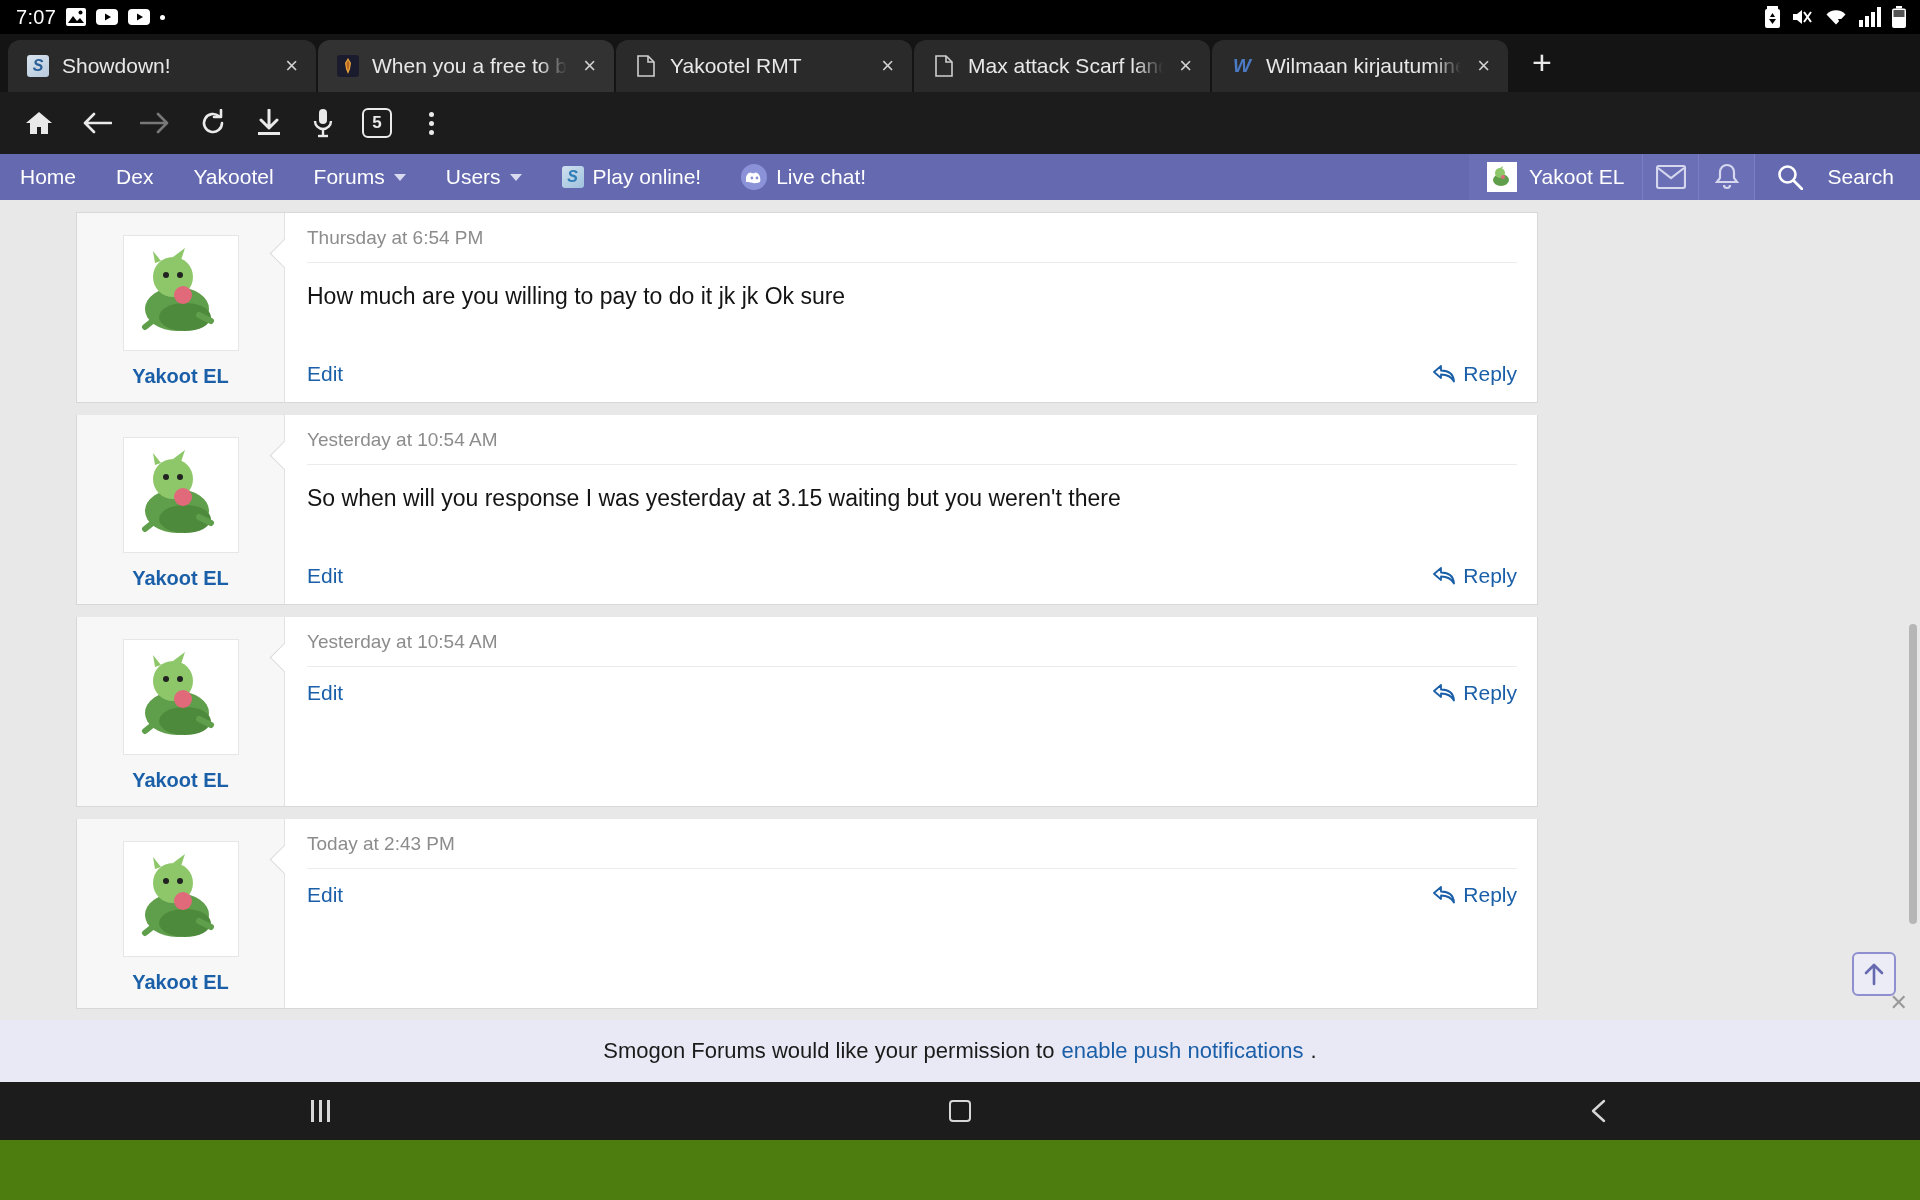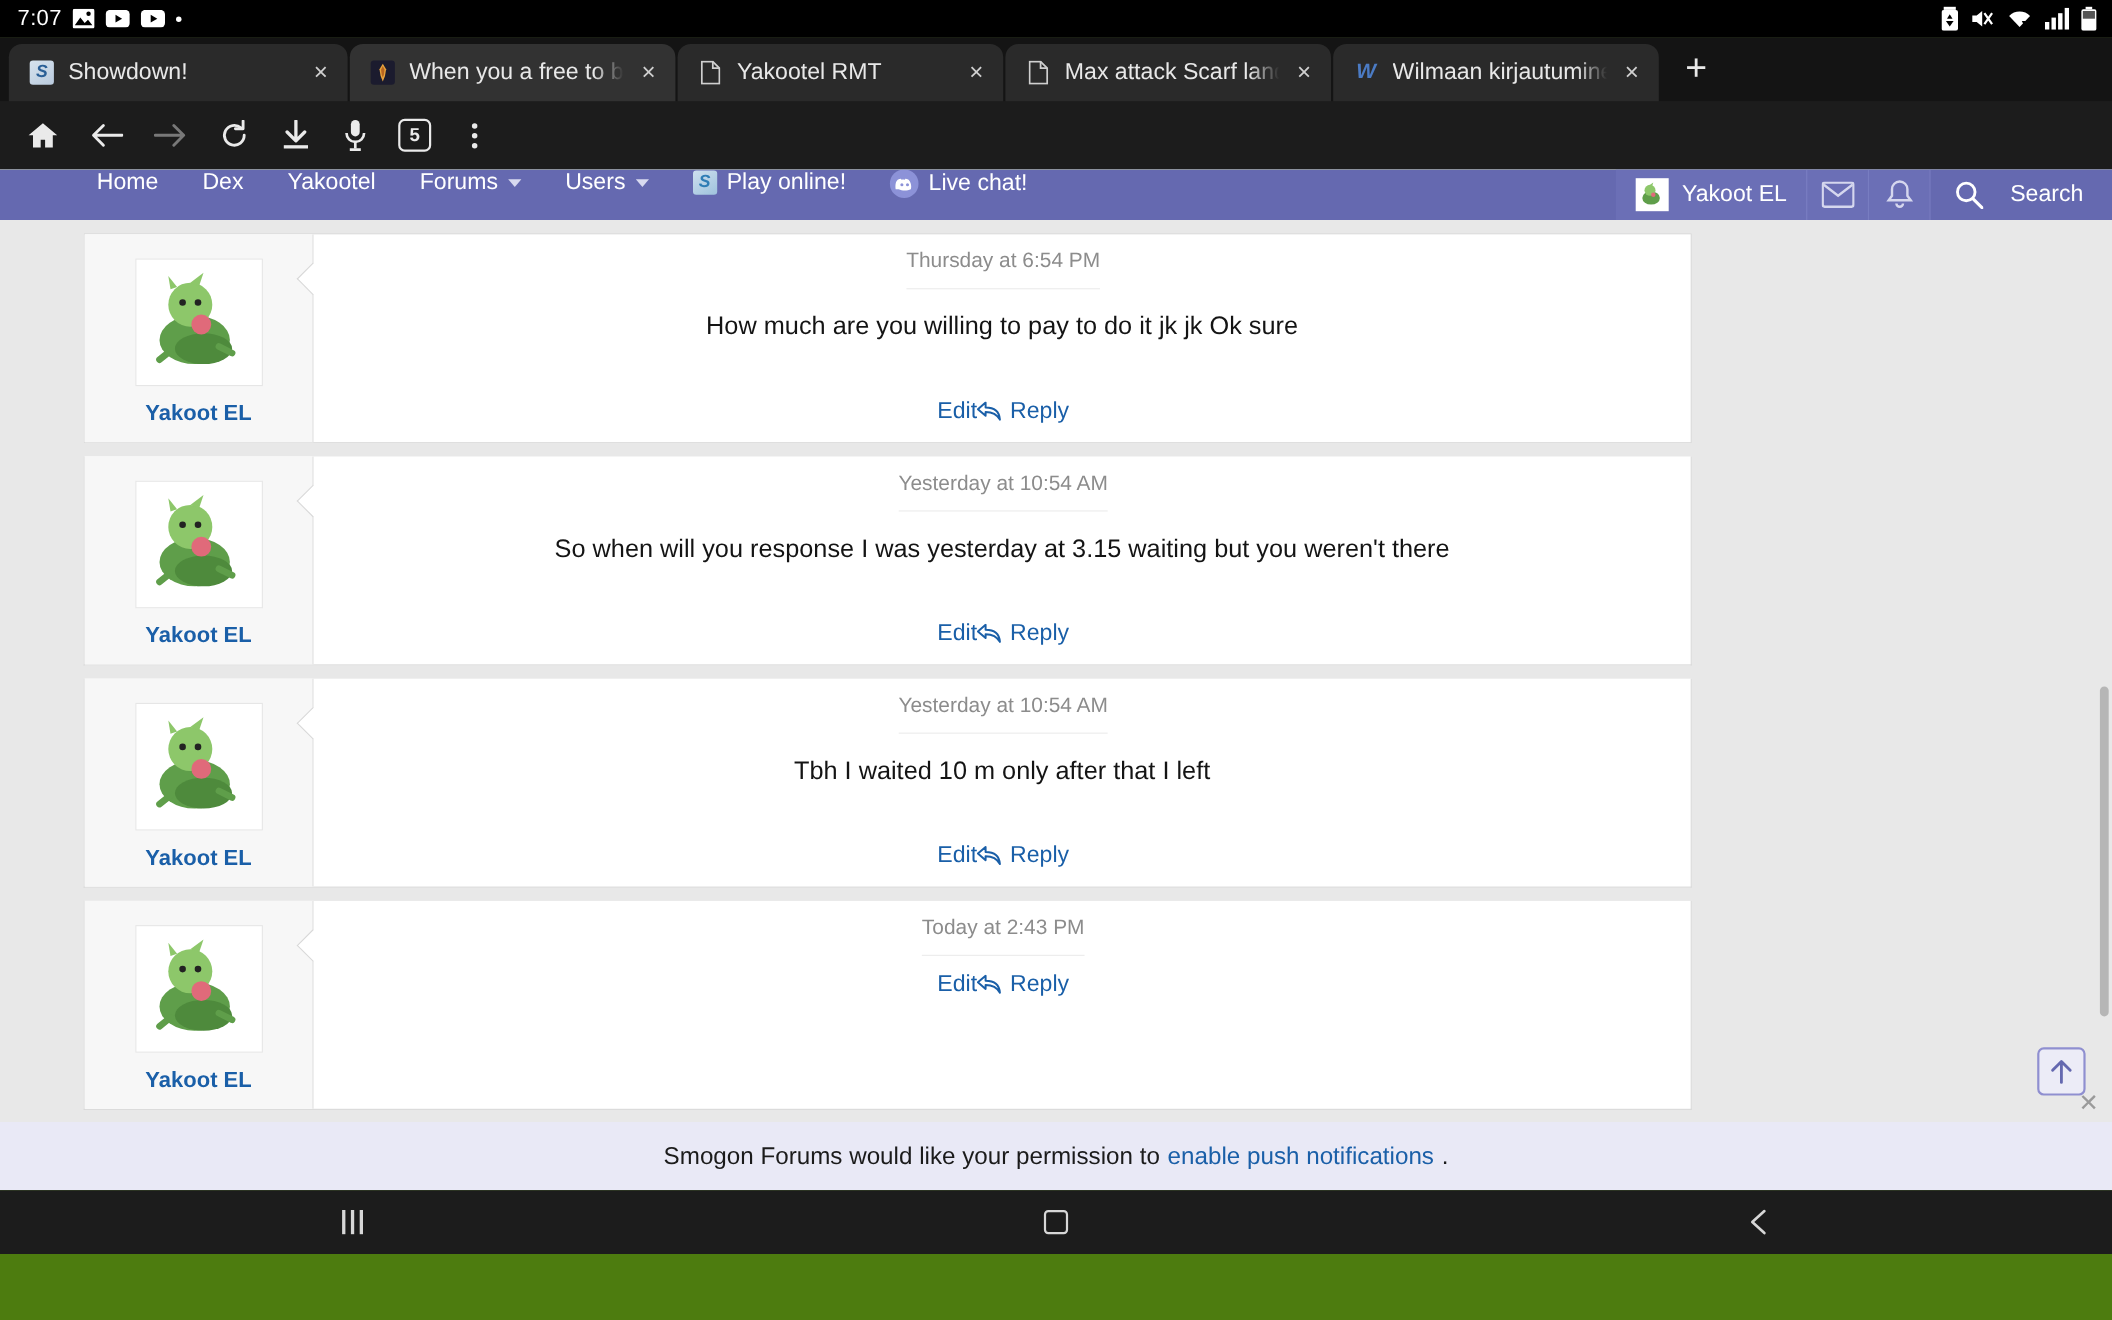--- a/index.html
+++ b/index.html
@@ -89,21 +89,21 @@
   }
   .kebab { display:flex; flex-direction:column; gap:4px; align-items:center; }
   .kebab span { width:5px;height:5px;border-radius:50%;background:#eaeaea; display:block; }
 
   
   .page { position:relative; background:#e8e8e8; height: 866px; overflow:hidden; }
   .smognav {
     height:46px; background:#6569b0; display:flex; align-items:stretch;
     color:#fff; font-size:21px;
   }
-  .smognav .left { display:flex; align-items:flex-start; padding-left:68px; }
+  .smognav .left { display:flex; align-items:center; }
   .smognav .right { margin-left:auto; display:flex; align-items:stretch; }
   .nv { display:flex; align-items:center; padding: 0 20px; gap:9px; white-space:nowrap; }
   .caret { border-left:6px solid transparent; border-right:6px solid transparent; border-top:7px solid #d8daf0; display:inline-block; }
   .ps-icon {
     width:22px;height:22px;border-radius:3px;
     background:linear-gradient(145deg,#cfe0ee,#9fc3dd);
     color:#2f7db5;font-weight:bold;font-style:italic;font-size:16px;
     display:flex;align-items:center;justify-content:center;
   }
   .discord-icon {
@@ -122,21 +122,21 @@
     margin: 0 382px 12px 76px;
     position:relative;
   }
   .msg:first-child { border-top:1px solid #d8d8d8; }
   .msg-side {
     width: 208px; flex:none; background:#f7f7f7; border-right:1px solid #e2e2e2;
     display:flex; flex-direction:column; align-items:center; padding: 22px 0 14px 0;
   }
   .av-box { width:116px; height:116px; background:#fff; border:1px solid #e6e6e6; display:flex; align-items:center; justify-content:center; }
   .av-name { margin-top:14px; color:#1a5fa8; font-size:20px; font-weight:bold; }
-  .msg-main { flex:1; display:flex; flex-direction:column; min-width:0; position:relative;align-items:center; }
+  .msg-main { flex:1; display:flex; flex-direction:column; min-width:0; position:relative; }
   .msg-main::before {
     content:""; position:absolute; left:-11px; top:30px;
     width:20px; height:20px; background:#fff;
     border-left:1px solid #d8d8d8; border-bottom:1px solid #d8d8d8;
     transform: rotate(45deg);
   }
   .msg-time-wrap { padding: 14px 20px 0 22px; }
   .msg-time-inner { font-size:19px; color:#8c8c8c; padding-bottom:13px; border-bottom:1px solid #ececec; }
   .msg-body { font-size:23px; color:#141414; padding: 18px 22px 0 22px; line-height:1.35; flex:1; }
   .msg-footer { display:flex; align-items:center; justify-content:space-between; padding: 14px 20px 16px 22px; }
@@ -511,21 +511,20 @@
                 <circle cx="50" cy="50" r="9" fill="#e06a7a"></circle>
                 <path d="M22 74l-10 8M66 70l12 6" stroke="#5f9e4a" stroke-width="6" stroke-linecap="round"></path>
               </svg>
           </div>
           <div class="av-name">Yakoot EL</div>
         </div>
         <div class="msg-main">
           <div class="msg-time-wrap">
             <div class="msg-time-inner">Yesterday at 10:54 AM</div>
           </div>
-          <div class="msg-body">Tbh I waited 10 m only after that I left</div>
           <div class="msg-footer">
             <span class="msg-edit">Edit</span>
             <span class="msg-reply">
               <span class="ic">
                 <svg width="22" height="18" viewBox="0 0 22 18">
                     <path d="M8 1L1 7l7 6v-3.5c6 0 10 1.5 13 7-.5-7-5-11-13-11z" fill="none" stroke="#1a5fa8" stroke-width="1.8" stroke-linejoin="round"></path>
                   </svg>
               </span>
               <span>Reply</span>
             </span>

